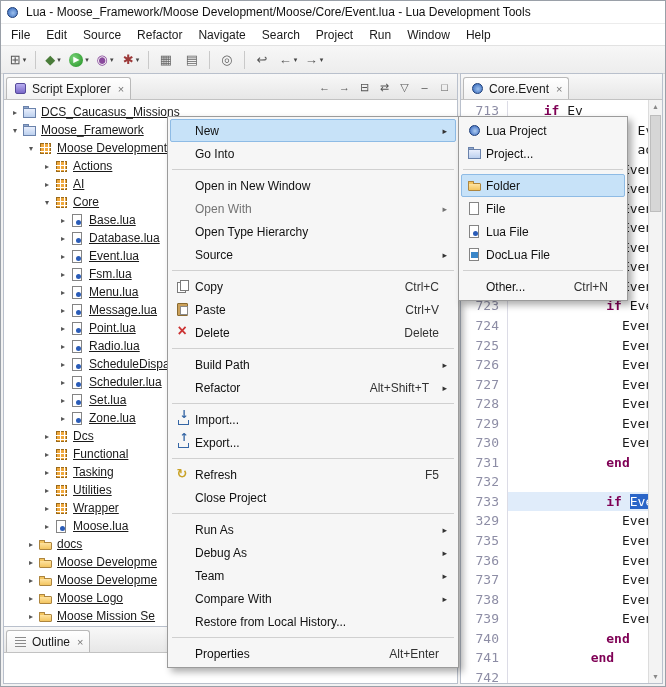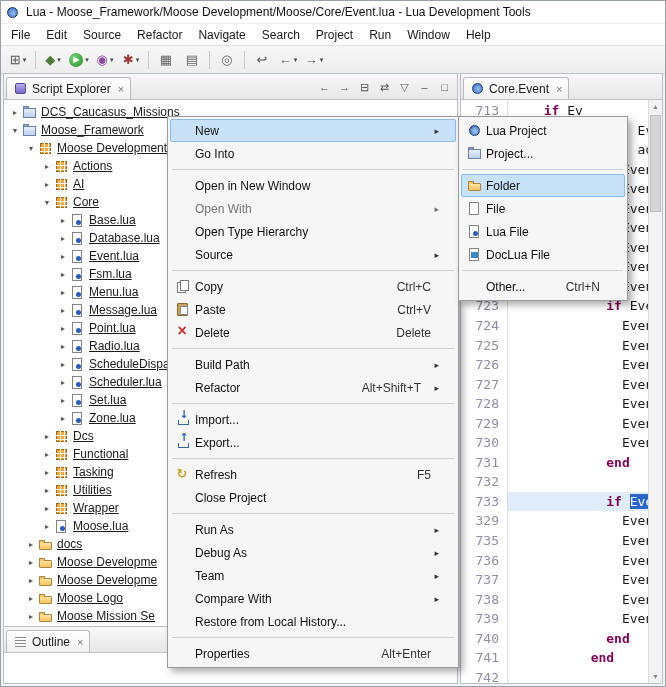--- a/index.html
+++ b/index.html
@@ -46,21 +46,21 @@
   .sel{background:#2a65c8;color:#fff;}
   .vscroll{position:absolute;right:0;top:0;bottom:0;width:13px;background:#f3f3f3;border-left:1px solid #dcdcdc;display:flex;flex-direction:column;align-items:center;font-size:7px;color:#888;}
   .sb-btn{height:13px;line-height:13px;flex:none;}
   .sb-thumb{width:9px;height:95px;background:#d6d6d6;border:1px solid #bdbdbd;margin-top:2px;flex:none;}
   .sb-btn.down{margin-top:auto;}
 
   
   .menu{position:absolute;background:#f6f6f6;border:1px solid #9b9b9b;box-shadow:4px 4px 7px rgba(0,0,0,.32);padding:2px 1px;z-index:20;}
   #context-menu{left:166px;top:115px;width:292px;box-sizing:border-box;}
   #new-submenu{left:457px;top:115px;width:170px;box-sizing:border-box;z-index:21;}
-  .mi{height:21px;display:flex;align-items:center;font-size:12px;padding-right:16px;margin:0 1px;border:1px solid transparent;border-radius:2px;}
+  .mi{height:21px;display:flex;align-items:center;font-size:12px;padding-right:8px;margin:0 1px;border:1px solid transparent;border-radius:2px;}
   .mi.hl{background:#c7e2f8;border-color:#8ebbe5;}
   .mi.dis .ml,.mi.dis .ms,.mi.dis .sub{color:#737373;}
   .mic{width:24px;flex:none;display:flex;justify-content:center;align-items:center;}
   .ml{flex:1;color:#111;}
   .ms{color:#333;margin:0 8px 0 14px;}
   .sub{width:10px;flex:none;font-size:9px;color:#333;text-align:right;}
   .msep{height:1px;background:#d0d0d0;margin:4px 3px;}
 
   
   .ic{display:inline-block;width:15px;height:15px;position:relative;vertical-align:middle;flex:none;}

